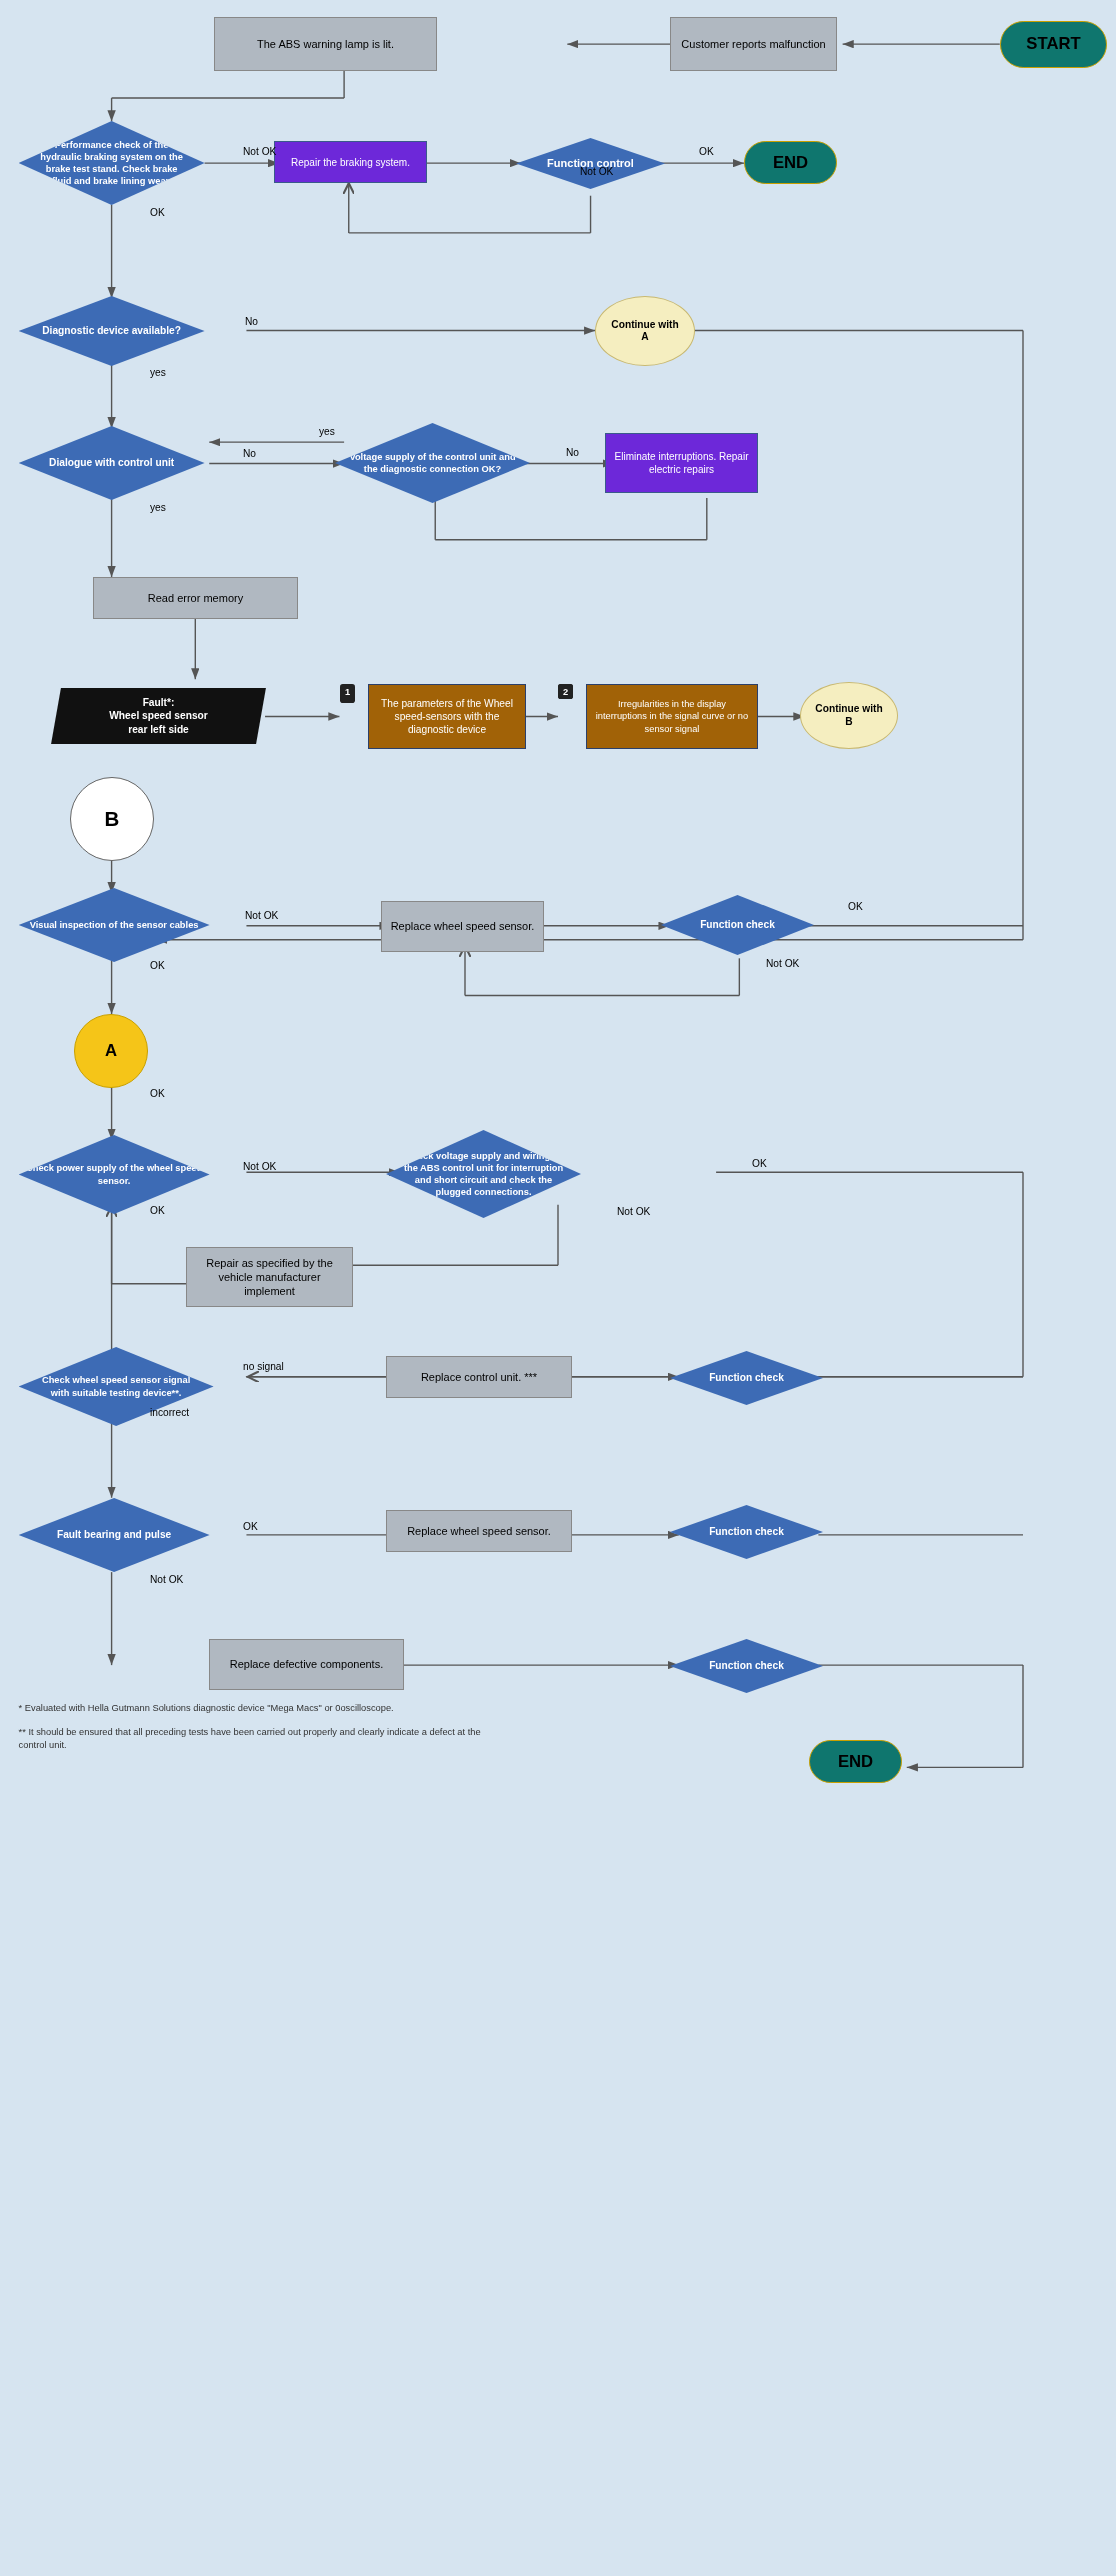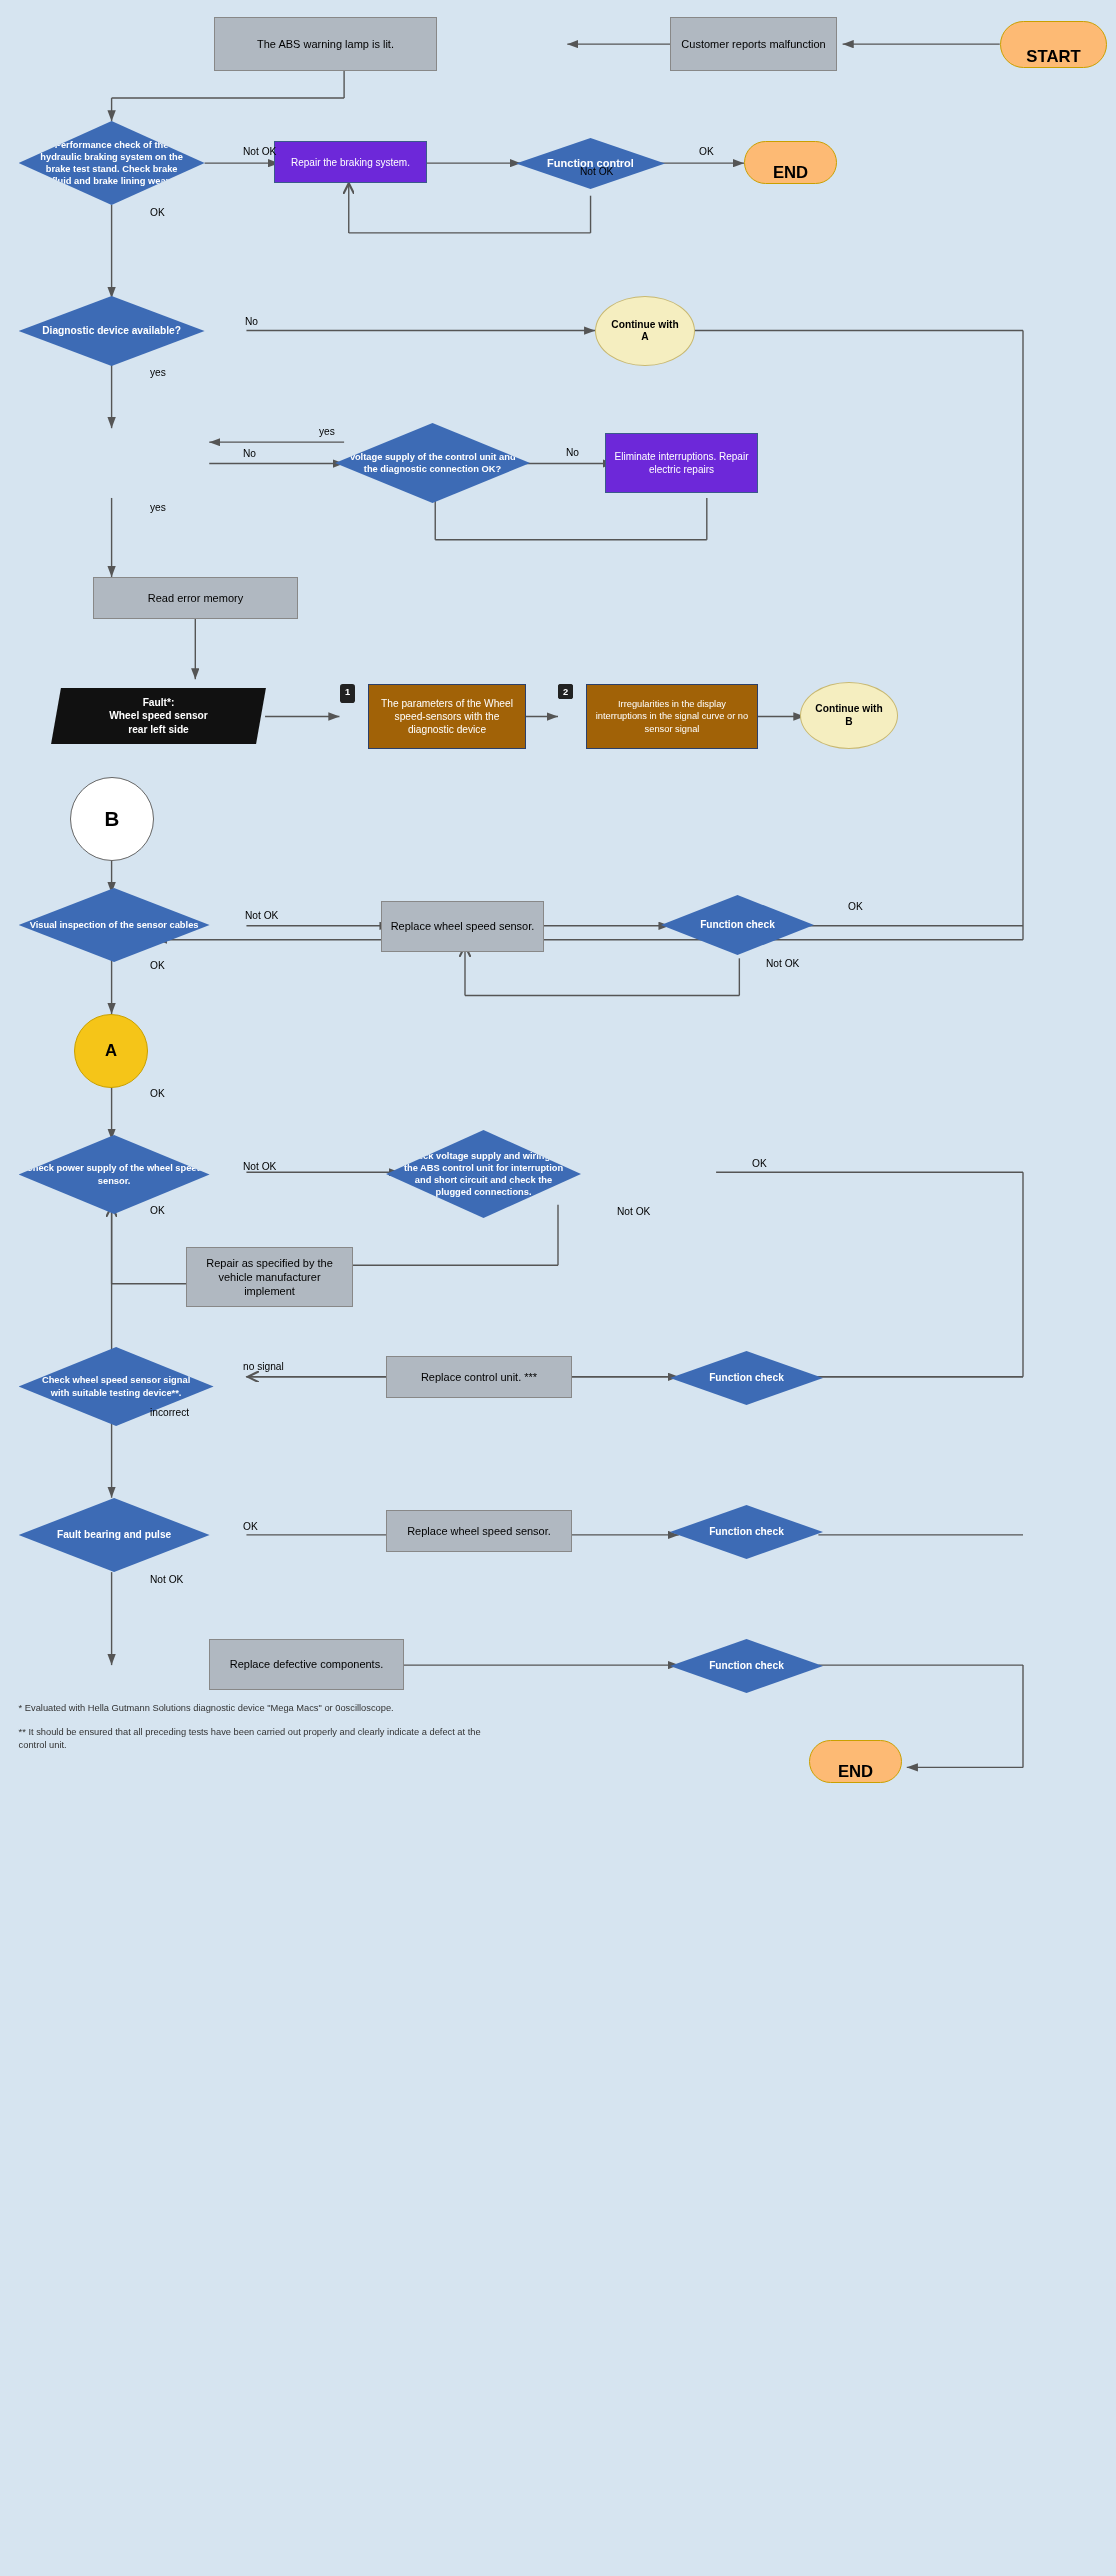--- a/index.html
+++ b/index.html
@@ -81,27 +81,26 @@
       border-radius: 50%;
       font-size: 10.2px;
       font-weight: bold;
       color: #000;
       text-align: center;
       line-height: 1.2;
     }
 
     
     .pill-yellow {
-      background: #fdba74;
+      background: #0f766e;
       border: 1.9px solid #c9a000;
       border-radius: 28px;
       font-weight: bold;
       font-size: 16.7px;
       color: #000;
-      align-items: flex-end;
     }
 
     
     .parallelogram-black {
       background: #111;
       color: #fff;
       font-size: 10.2px;
       font-weight: bold;
       line-height: 1.3;
       transform: skewX(-10deg);
@@ -318,20 +317,23 @@
   </div>
 
   <div class="shape oval-cream" style="left:595px;top:296px;width:100px;height:70px;padding:4.7px;">
     <span style="white-space:pre-line;">Continue with
 A</span>
   </div>
 
   <div class="arrow-label" style="left:214px;top:316px;">No</div>
   <div class="arrow-label" style="left:119px;top:367px;">yes</div>
 
+  <div class="shape diamond" style="left:18.6px;top:426px;width:186px;height:74px;">
+    <span style="font-size:10.2px;">Dialogue with control unit</span>
+  </div>
 
   <div class="shape diamond" style="left:335px;top:423px;width:195px;height:80px;padding:14px;">
     <span style="font-size:9.3px;">Voltage supply of the control unit and the diagnostic connection OK?</span>
   </div>
 
   <div class="shape rect-blue" style="left:605px;top:433px;width:153px;height:60px;padding:4.7px;">
     <span>Eliminate interruptions. Repair electric repairs</span>
   </div>
 
   <div class="arrow-label" style="left:212px;top:448px;">No</div>

